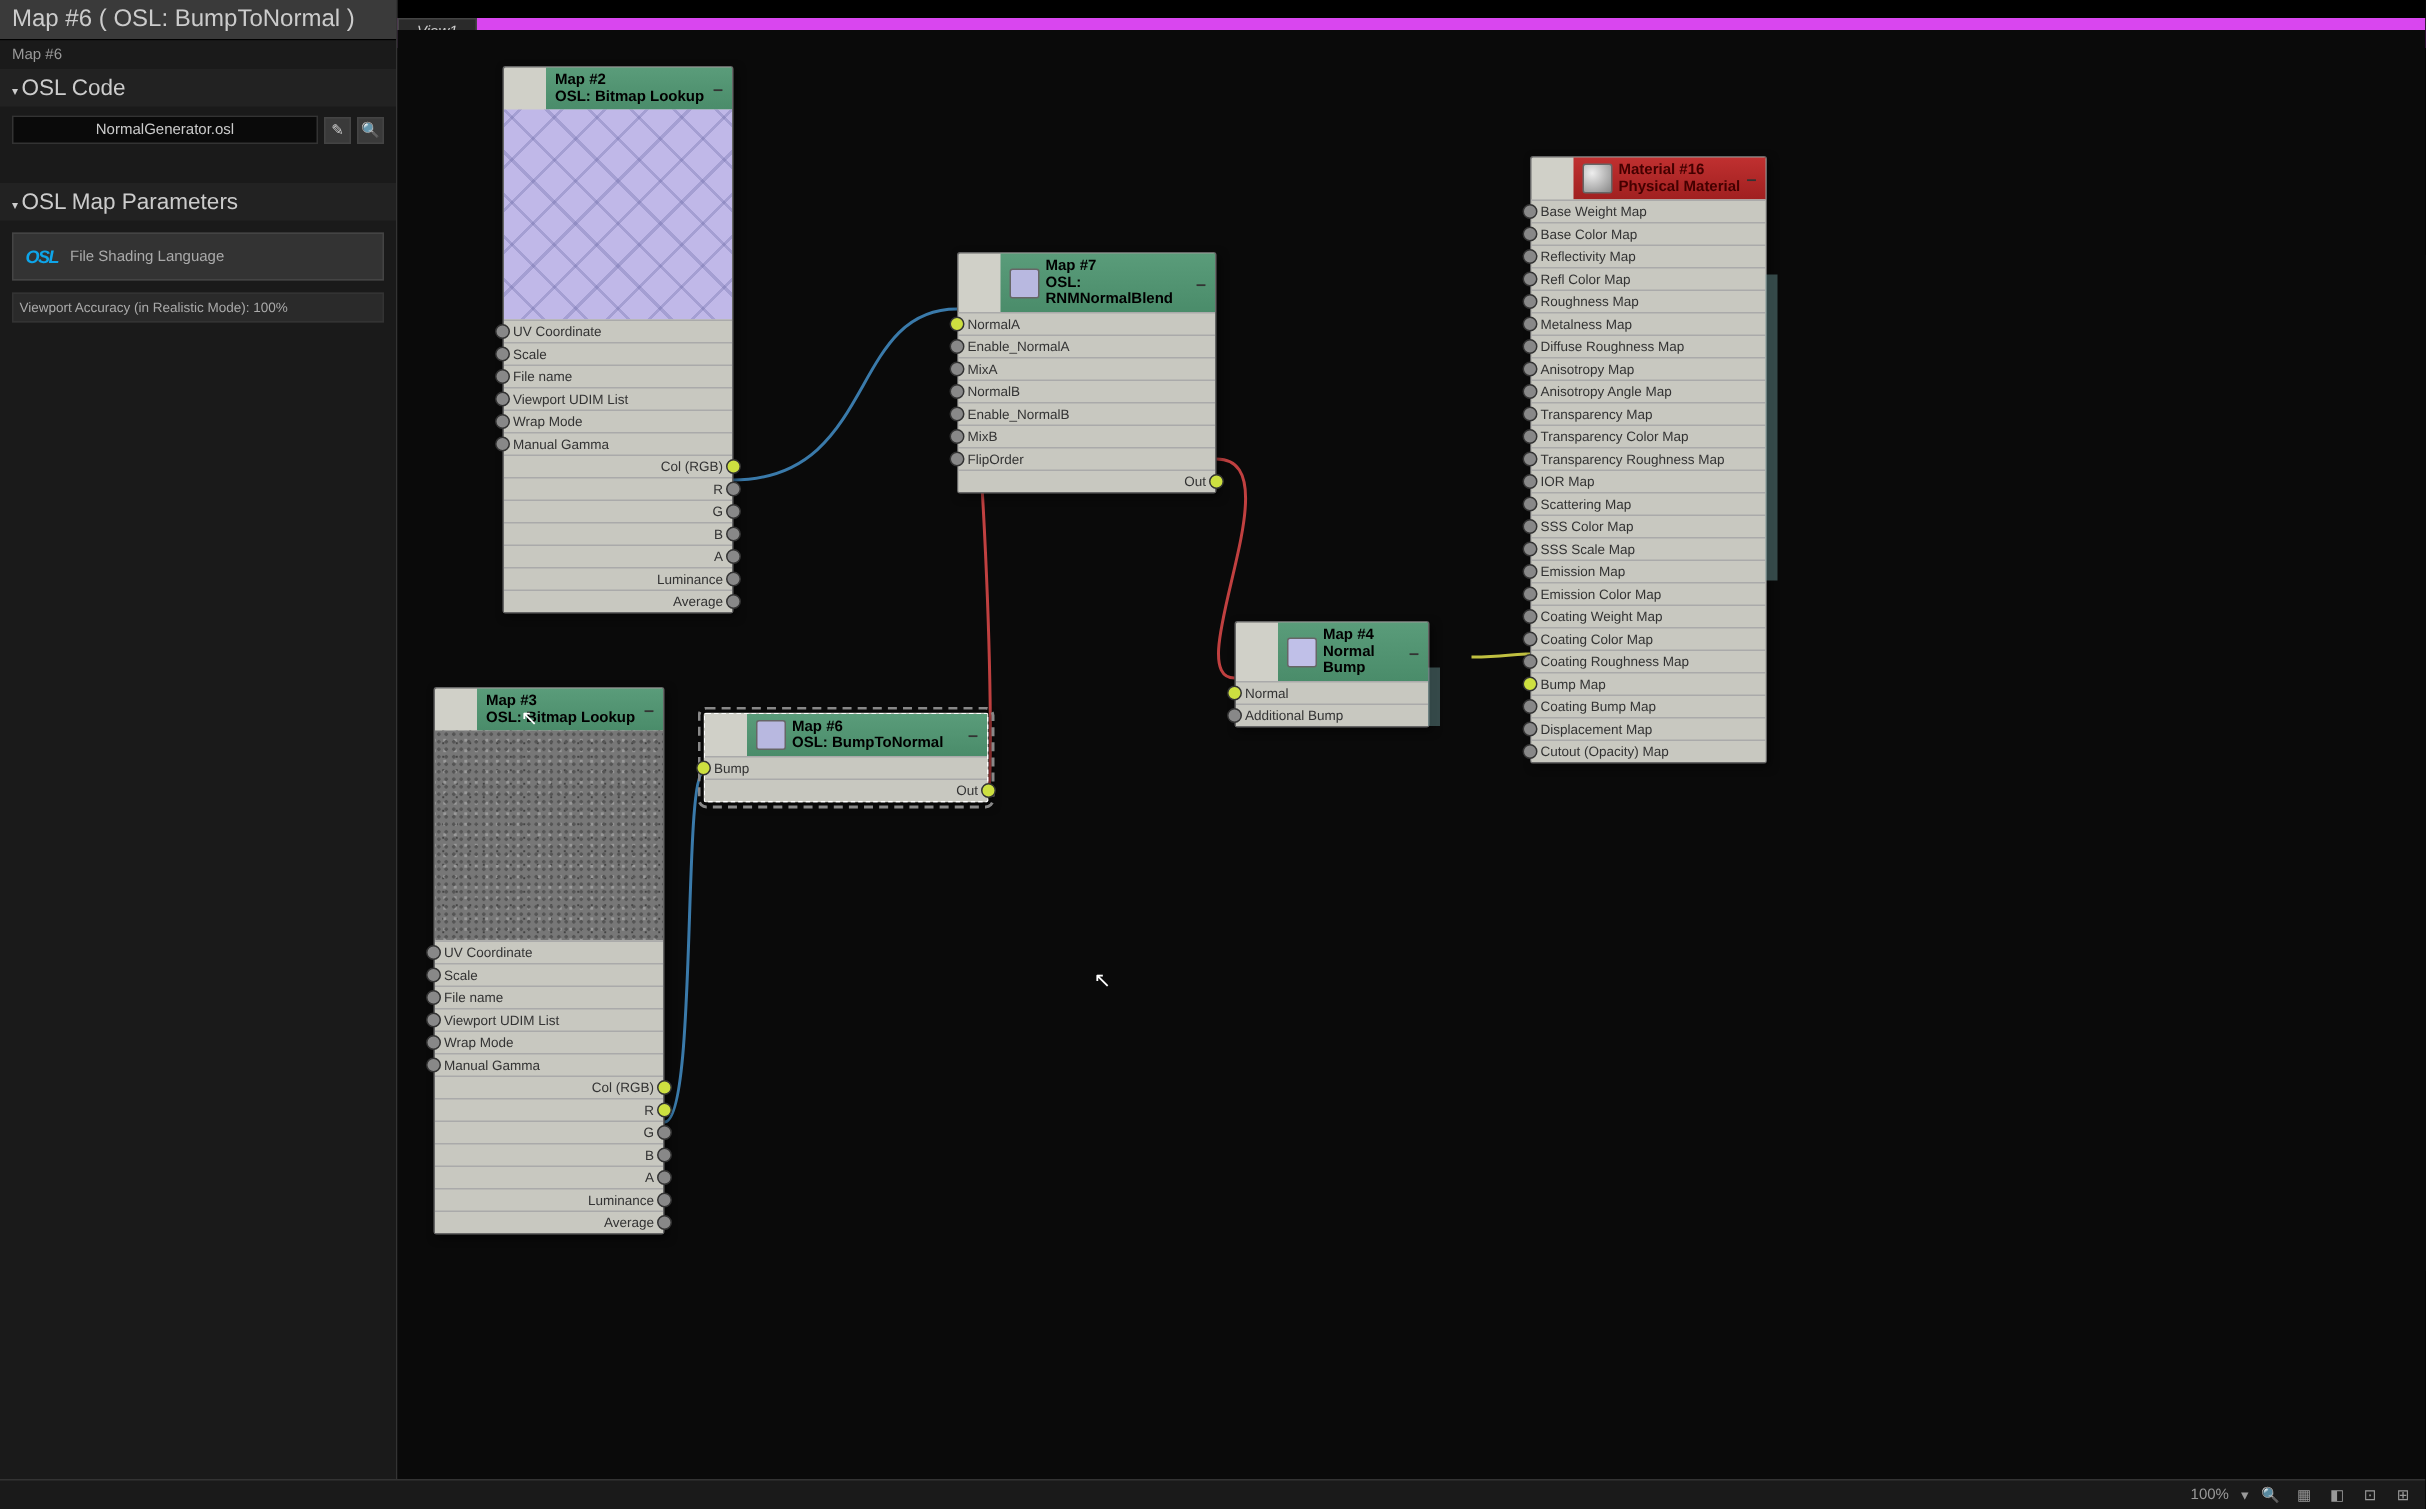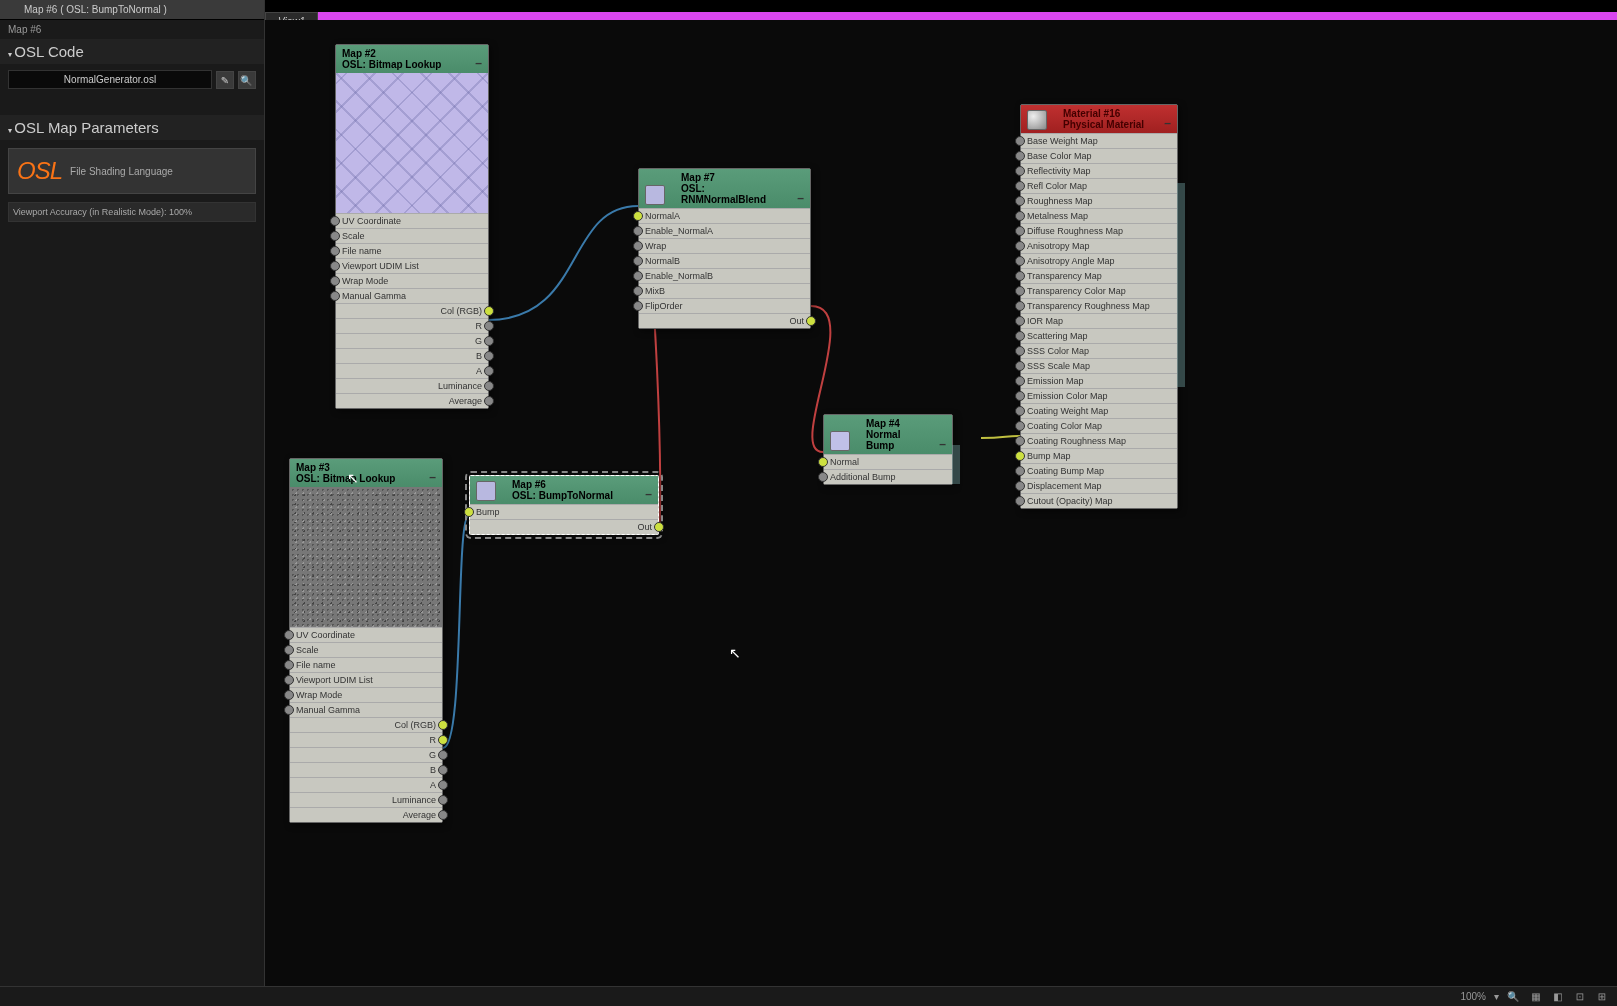--- a/index.html
+++ b/index.html
@@ -1,43 +1,43 @@
 <!DOCTYPE html>
 <html><head>
 <meta charset="utf-8">
 <style>
 * { margin: 0; padding: 0; box-sizing: border-box; font-family: Arial, sans-serif; }
 body { background: #000; width: 1617px; height: 1006px; overflow: hidden; position: relative; color: #999; font-size: 11px; }
 
 .left-panel { position: absolute; left: 0; top: 0; width: 265px; height: 100%; background: #1a1a1a; border-right: 1px solid #333; }
-.title-bar { background: #3a3a3a; padding: 4px 24px; font-size: 10px; color: #ccc; border-bottom: 1px solid #000; }
+.title-bar { background: #3a3a3a; padding: 4px 8px; font-size: 16px; color: #ccc; border-bottom: 1px solid #000; }
 .subtitle { padding: 4px 8px; font-size: 10px; color: #999; }
 .section-header { padding: 4px 8px; font-size: 15px; color: #ccc; background: #222; }
 .section-header::before { content: "▾ "; font-size: 8px; }
 .filename-row { display: flex; align-items: flex-end; padding: 6px 8px; gap: 4px; }
 .filename-field { flex: 1; background: #0a0a0a; border: 1px solid #333; padding: 3px 6px; color: #ccc; font-size: 10px; text-align: center; }
 .icon-btn { width: 18px; height: 18px; background: #3a3a3a; border: 1px solid #444; display: flex; align-items: center; justify-content: center; font-size: 10px; color: #ccc; cursor: pointer; }
 .param-row { display: flex; align-items: center; padding: 4px 8px; gap: 6px; font-size: 10px; }
 .param-label { flex: 1; text-align: right; color: #aaa; }
 .param-value { width: 60px; background: #0a0a0a; border: 1px solid #333; padding: 2px 4px; color: #ccc; }
 .spinner-icons { color: #666; font-size: 8px; cursor: pointer; }
 .m-label { color: #aaa; }
 .osl-logo { margin: 8px; background: #333; border: 1px solid #444; padding: 8px; display: flex; align-items: center; gap: 8px; }
-.osl-logo-mark { font-weight: normal; font-size: 24px; color: #f97316; font-style: italic; letter-spacing: -1px; }
+.osl-logo-mark { font-weight: bold; font-size: 12px; color: #0ea5e9; font-style: italic; letter-spacing: -1px; }
 .osl-logo-text { font-size: 10px; color: #aaa; }
 .accuracy-bar { margin: 4px 8px; background: #2a2a2a; padding: 4px; font-size: 9px; color: #aaa; border: 1px solid #333; }
 
 .tabs { position: absolute; left: 265px; top: 12px; right: 0; height: 20px; display: flex; background: #d946ef; }
 .tab { padding: 3px 12px; background: #2a2a2a; border: 1px solid #444; font-size: 10px; color: #ccc; font-style: italic; cursor: pointer; }
 
 .canvas { position: absolute; left: 265px; top: 20px; right: 0; bottom: 20px; background: #0a0a0a; overflow: hidden; }
 
 .node { position: absolute; background: #d0d0c8; border: 1px solid #666; border-radius: 2px; box-shadow: 2px 2px 6px rgba(0,0,0,0.5); font-size: 10px; }
 .node.selected { border: 1px dashed #fff; outline: 2px dashed #888; outline-offset: 2px; }
-.node-header { display: flex; align-items: flex-end; gap: 16px; padding: 3px 6px; background: linear-gradient(to bottom, #5a9c7a, #4a8c6a); color: #000; font-weight: bold; font-size: 10px; }
+.node-header { display: flex; align-items: center; gap: 4px; padding: 3px 6px; background: linear-gradient(to bottom, #5a9c7a, #4a8c6a); color: #000; font-weight: bold; font-size: 10px; margin-left: 28px; }
 .node-header.red { background: linear-gradient(to bottom, #c03030, #a02020); color: #400; }
 .node-thumb { width: 20px; height: 20px; background: #aaa; border: 1px solid #666; border-radius: 2px; }
 .node-title-group { flex: 1; display: flex; flex-direction: column; line-height: 1.1; }
 .node-minimize { color: #333; cursor: pointer; font-size: 12px; }
 .node-preview { width: 100%; height: 140px; background: #b8b8e8; }
 .node-body { background: #c8c8c0; }
 .node-row { display: flex; align-items: center; padding: 2px 6px; border-top: 1px solid #aaa; position: relative; font-size: 9px; color: #333; min-height: 14px; }
 .port-in { position: absolute; left: -6px; width: 10px; height: 10px; border-radius: 50%; background: #888; border: 1px solid #333; }
 .port-out { position: absolute; right: -6px; width: 10px; height: 10px; border-radius: 50%; background: #888; border: 1px solid #333; }
 .port-in.active, .port-out.active { background: #cde040; }
@@ -182,21 +182,21 @@
         <div class="node-row">
           <div class="port-in active"></div>
           <span>NormalA</span>
         </div>
         <div class="node-row">
           <div class="port-in"></div>
           <span>Enable_NormalA</span>
         </div>
         <div class="node-row">
           <div class="port-in"></div>
-          <span>Wrap</span>
+          <span>MixA</span>
         </div>
         <div class="node-row">
           <div class="port-in"></div>
           <span>NormalB</span>
         </div>
         <div class="node-row">
           <div class="port-in"></div>
           <span>Enable_NormalB</span>
         </div>
         <div class="node-row">

